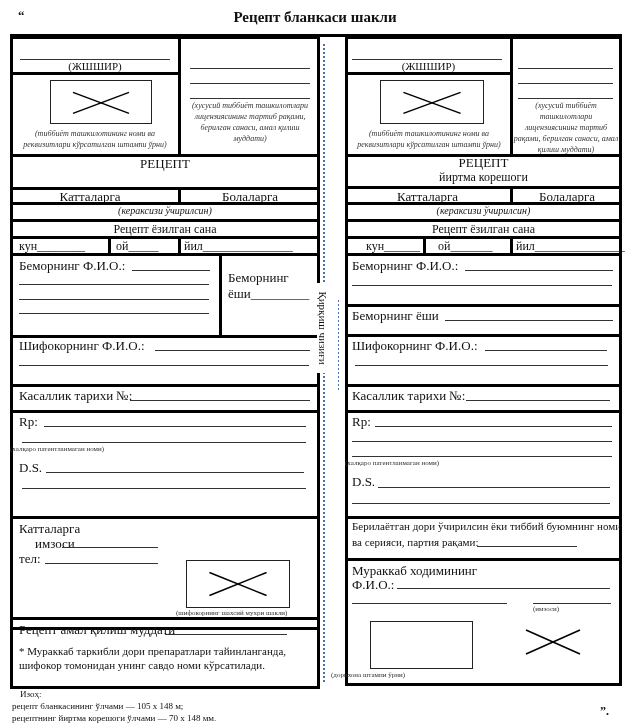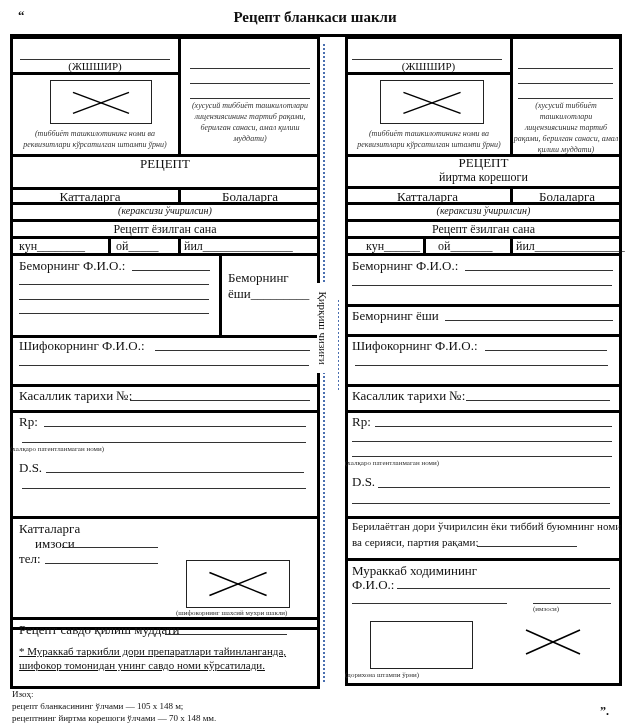--- a/index.html
+++ b/index.html
@@ -103,23 +103,23 @@
     <svg viewBox="0 0 100 48" preserveAspectRatio="none">
         <line x1="22" y1="12" x2="78" y2="36" stroke="#000" stroke-width="1.5"></line>
         <line x1="22" y1="36" x2="78" y2="12" stroke="#000" stroke-width="1.5"></line>
       </svg>
   </div>
   <div class="txt tiny" style="left:176px;width:130px;top:609px;">(шифокорнинг шахсий мухри шакли)</div>
   <div class="hl" style="left:10px;top:617px;width:310px;"></div>
 </div>
 
 <div class="box" style="left:10px;top:617px;width:310px;height:72px;"></div>
-<div class="txt" style="left:19px;top:622px;">Рецепт савдо қилиш муддати</div>
+<div class="txt" style="left:19px;top:622px;">Рецепт амал қилиш муддати</div>
 <div class="ul" style="left:165px;top:634px;width:122px;"></div>
-<div class="txt" style="left:19px;top:644px;width:292px;white-space:normal;font-size:11px;line-height:14px;text-decoration:underline;">* Мураккаб таркибли дори препаратлари тайинланганда, шифокор томонидан унинг савдо номи кўрсатилади.</div>
+<div class="txt" style="left:19px;top:644px;width:292px;white-space:normal;font-size:11px;line-height:14px;">* Мураккаб таркибли дори препаратлари тайинланганда, шифокор томонидан унинг савдо номи кўрсатилади.</div>
 
 <div class="dash" style="left:323px;top:44px;height:640px;"></div>
 <div class="dash" style="left:338px;top:300px;height:90px;width:1px;"></div>
 <div class="cutlabel" style="background:#fff;">Қирқиш чизиғи</div>
 
 <div>
   <div class="box" style="left:345px;top:36px;width:277px;height:650px;"></div>
   <div class="vl" style="left:510px;top:36px;height:120px;"></div>
   <div class="hl" style="left:345px;top:72px;width:167px;"></div>
   <div class="ul" style="left:352px;top:59px;width:150px;"></div>
@@ -187,23 +187,23 @@
   <div class="ul" style="left:477px;top:546px;width:100px;"></div>
   <div class="hl" style="left:345px;top:558px;width:277px;"></div>
 
   <div class="txt" style="left:352px;top:563px;">Мураккаб ходимининг</div>
   <div class="txt" style="left:352px;top:577px;">Ф.И.О.:</div>
   <div class="ul" style="left:397px;top:588px;width:213px;"></div>
   <div class="ul" style="left:352px;top:603px;width:155px;"></div>
   <div class="ul" style="left:533px;top:603px;width:78px;"></div>
   <div class="txt tiny" style="left:533px;width:78px;top:605px;">(имзоси)</div>
   <div class="stamp" style="left:370px;top:621px;width:103px;height:48px;"></div>
-  <div class="txt tiny" style="left:345px;width:153px;top:671px;">(дорихона штампи ўрни)</div>
+  <div class="txt tiny" style="left:331px;width:153px;top:671px;">(дорихона штампи ўрни)</div>
   <svg class="abs" style="left:524px;top:628px;width:58px;height:28px;" viewBox="0 0 58 28">
       <line x1="2" y1="2" x2="56" y2="26" stroke="#000" stroke-width="1.5"></line>
       <line x1="2" y1="26" x2="56" y2="2" stroke="#000" stroke-width="1.5"></line>
     </svg>
 </div>
 
-<div class="txt notes" style="left:12px;top:688px;">Изоҳ:</div>
+<div class="txt notes" style="left:20px;top:688px;">Изоҳ:</div>
 <div class="txt notes" style="left:12px;top:700px;">рецепт бланкасининг ўлчами — 105 x 148 м;</div>
 <div class="txt notes" style="left:12px;top:712px;">рецептнинг йиртма корешоги ўлчами — 70 x 148 мм.</div>
 <div class="txt" style="left:600px;top:704px;font-size:12px;font-weight:bold;">”.</div>
 
 </body></html>

